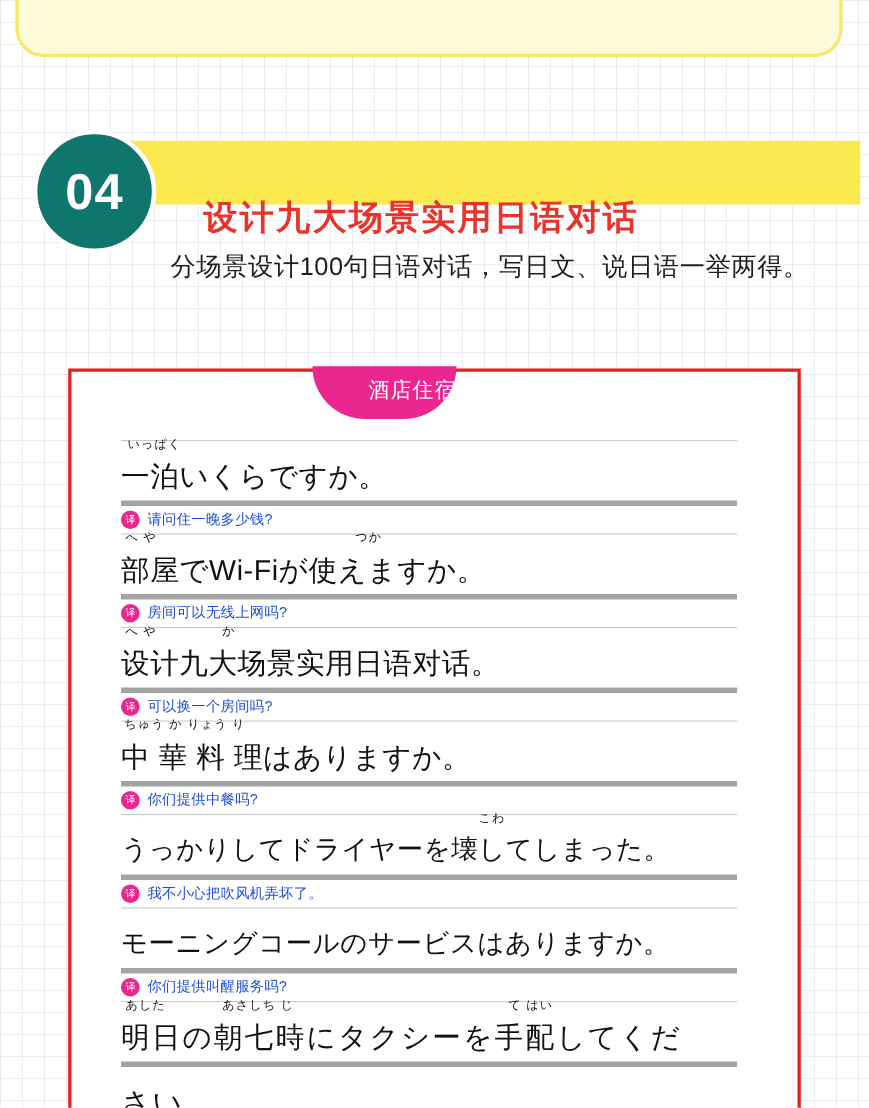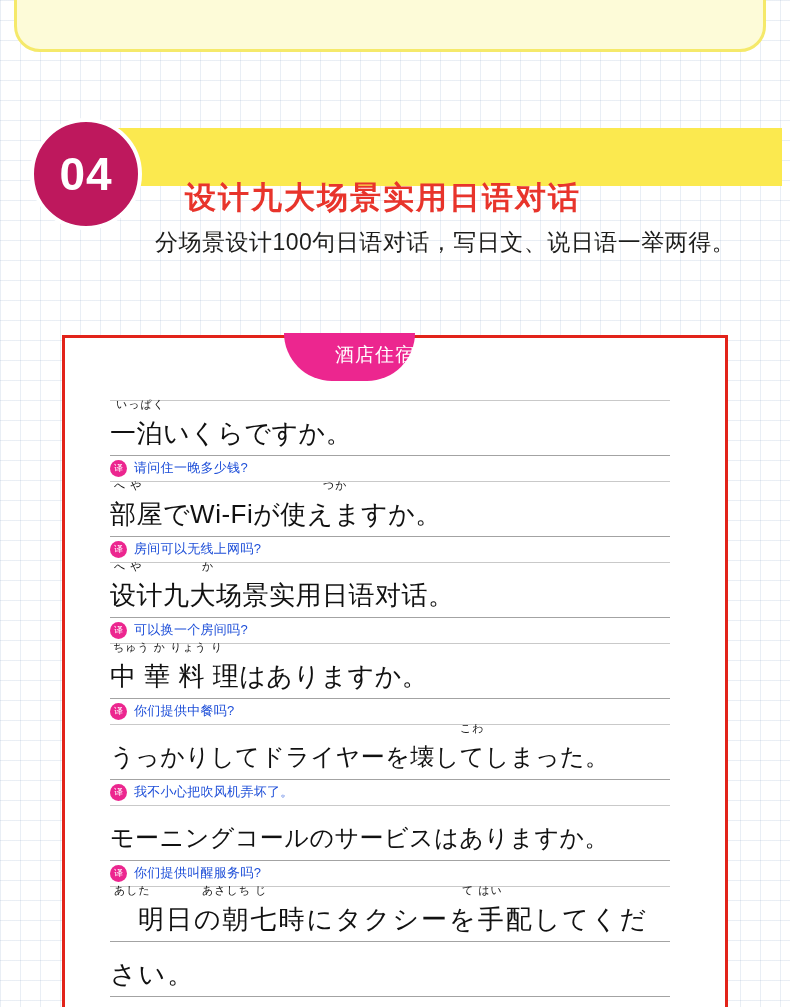--- a/index.html
+++ b/index.html
@@ -73,21 +73,21 @@
     white-space: nowrap;
     margin-top: 40px;
   }
   .num-circle {
     position: absolute;
     left: 30px;
     top: 0px;
     width: 112px;
     height: 112px;
     border-radius: 50%;
-    background: #be185d;
+    background: #0f766e;
     border: 4px solid #ffffff;
     box-sizing: border-box;
     display: flex;
     align-items: center;
     justify-content: center;
   }
   .num-circle-inner {
     font-size: 46px;
     font-weight: bold;
     color: #ffffff;
@@ -139,21 +139,21 @@
     position: absolute;
     left: 110px;
     top: 400px;
     width: 560px;
   }
 
   .entry { position: relative; }
 
   .jp-line {
     position: relative;
-    border-bottom: 1px solid #a3a3a3;
+    border-bottom: 5px solid #a3a3a3;
     padding-bottom: 2px;
     min-height: 44px;
   }
   .jp-text {
     font-size: 26px;
     color: #111111;
     line-height: 40px;
     white-space: nowrap;
     letter-spacing: 0.5px;
   }
@@ -271,21 +271,21 @@
         <div class="jp-text" style="padding-top:12px;">中 華 料 理はありますか。</div>
       </div>
       <div class="cn-line">
         <div class="cn-badge">译</div>
         <div class="cn-text">你们提供中餐吗?</div>
       </div>
     </div>
 
     <div class="entry">
       <div class="jp-line">
-        <span class="furi" style="left:325px; top:-2px;margin-left:25px;">こわ</span>
+        <span class="furi" style="left:325px; top:-2px;">こわ</span>
         <div class="jp-text sm" style="padding-top:12px;">うっかりしてドライヤーを壊してしまった。</div>
       </div>
       <div class="cn-line">
         <div class="cn-badge">译</div>
         <div class="cn-text">我不小心把吹风机弄坏了。</div>
       </div>
     </div>
 
     <div class="entry">
       <div class="jp-line">
@@ -295,21 +295,21 @@
         <div class="cn-badge">译</div>
         <div class="cn-text">你们提供叫醒服务吗?</div>
       </div>
     </div>
 
     <div class="entry">
       <div class="jp-line">
         <span class="furi" style="left:4px; top:-2px;">あした</span>
         <span class="furi" style="left:92px; top:-2px;">あさしち じ</span>
         <span class="furi" style="left:352px; top:-2px;">て  はい</span>
-        <div class="jp-text tight" style="padding-top:12px;margin-left:28px;">明日の朝七時にタクシーを手配してくだ</div>
+        <div class="jp-text tight" style="padding-top:12px;">明日の朝七時にタクシーを手配してくだ</div>
       </div>
       <div class="jp-line">
         <div class="jp-text tight" style="padding-top:12px;">さい。</div>
       </div>
       <div class="blank-line"></div>
     </div>
 
   </div>
 </div>
 

